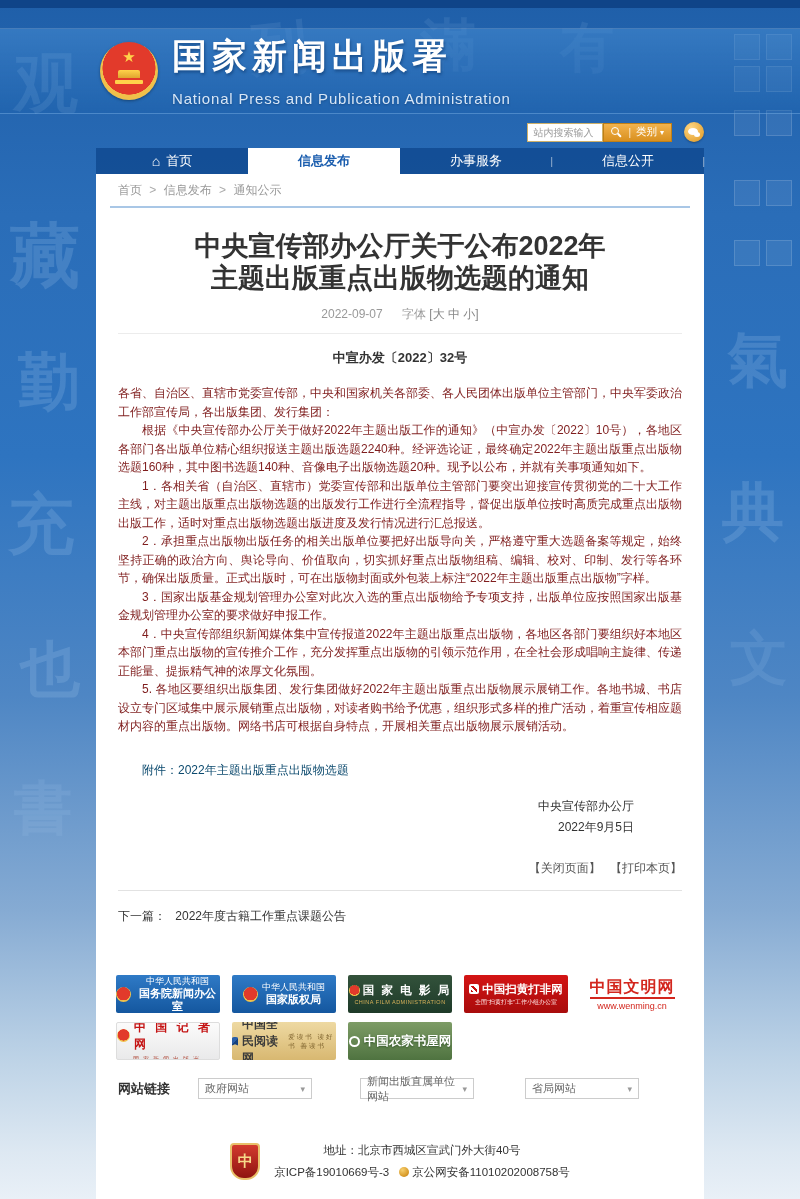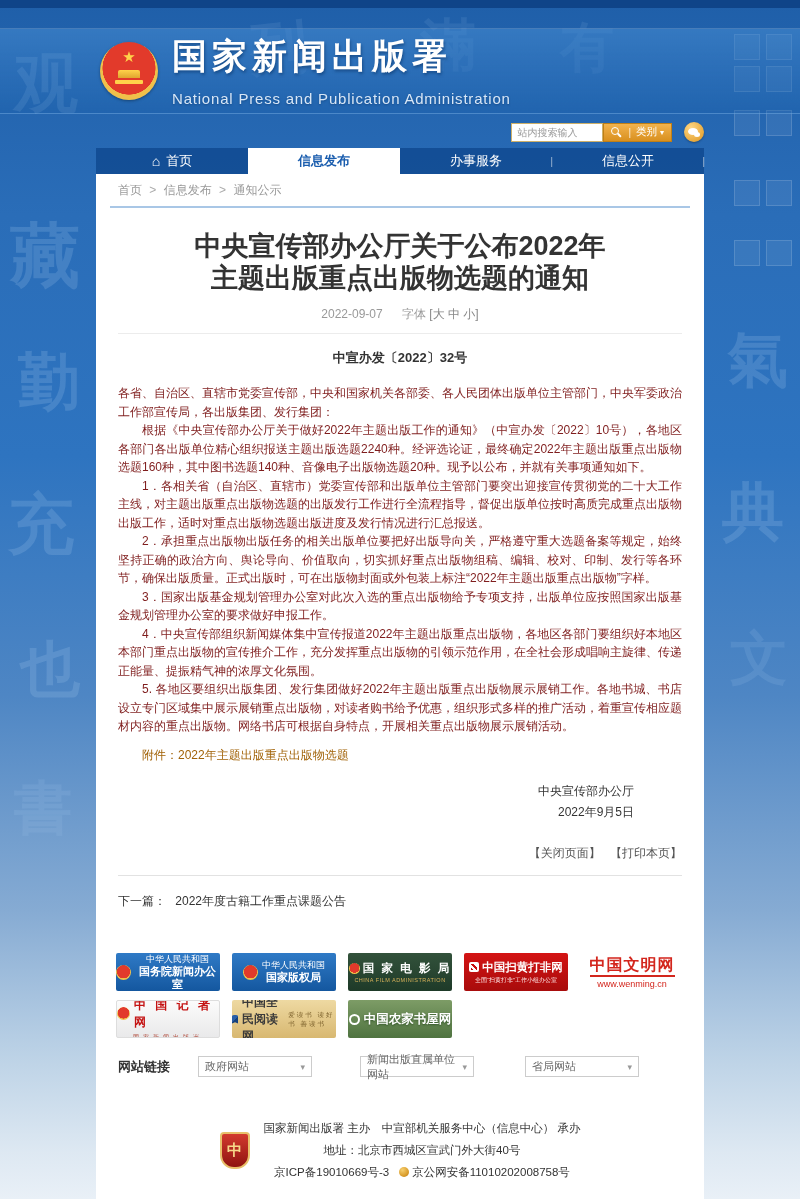--- a/index.html
+++ b/index.html
@@ -33,21 +33,21 @@
   .emblem .star { position:absolute; left:50%; top:7px; transform:translateX(-50%); color:#ffd24a; font-size:15px; line-height:15px; }
   .emblem .gate { position:absolute; left:50%; top:28px; transform:translateX(-50%); width:22px; height:8px;
     background:linear-gradient(#ffd24a,#e0a52f); border-radius:2px 2px 0 0; }
   .emblem .gate2 { position:absolute; left:50%; top:38px; transform:translateX(-50%); width:28px; height:4px; background:#ffd24a; border-radius:1px; }
   .brand-text { margin-left:14px; }
   .brand-title { color:#fff; font-size:35px; font-weight:bold; letter-spacing:5px; text-shadow:1px 2px 3px rgba(10,50,100,.55); line-height:40px; }
   .brand-sub { color:#d8e7f7; font-size:15px; letter-spacing:.8px; margin-top:14px; text-shadow:0 1px 2px rgba(10,50,100,.5); }
 
   
   .search-row { width:608px; margin:7px auto 0; height:22px; display:flex; justify-content:flex-end; align-items:center; position:relative; z-index:2; }
-  .search-input { width:92px; height:19px; border:1px solid #cdb06a; background:#fff; font-size:10px; padding:0 5px; color:#333; outline:none; }
+  .search-input { width:76px; height:19px; border:1px solid #cdb06a; background:#fff; font-size:10px; padding:0 5px; color:#333; outline:none; }
   .search-input::placeholder { color:#999; }
   .search-btn { height:19px; display:flex; align-items:center; padding:0 7px;
     background:linear-gradient(180deg,#f2b34d,#d9901f); color:#fff; font-size:10.5px; cursor:pointer; border:1px solid #c07f15; }
   .mag { position:relative; width:11px; height:11px; margin-right:4px; }
   .mag::before { content:""; position:absolute; width:6px; height:6px; border:1.5px solid #fff; border-radius:50%; left:0; top:0; }
   .mag::after { content:""; position:absolute; width:4.5px; height:1.6px; background:#fff; transform:rotate(45deg); left:6px; top:7.6px; border-radius:1px; }
   .search-sep { color:rgba(255,255,255,.8); margin:0 5px 0 2px; font-size:10px; }
   .caret { font-size:8px; margin-left:3px; color:#fff; }
   .wechat { width:20px; height:20px; border-radius:50%; margin-left:12px; position:relative; cursor:pointer;
     background:radial-gradient(circle at 35% 30%, #ffd886, #e8a93c 70%, #c8851d); box-shadow:0 1px 2px rgba(0,0,0,.3); }
@@ -69,21 +69,21 @@
 
   .article { padding:0 22px; }
   .art-title { margin-top:22px; text-align:center; font-size:27px; font-weight:bold; color:#333; line-height:32px; }
   .art-meta { margin-top:12px; text-align:center; font-size:12px; color:#999; }
   .art-meta .sizes { cursor:pointer; color:#888; }
   .meta-divider { margin:10px 0 0; border-bottom:1px solid #ececec; }
   .doc-num { margin-top:15px; text-align:center; font-size:13px; color:#333; font-weight:600; }
   .body-text { margin-top:17px; }
   .body-text p { font-size:12px; line-height:18.5px; color:#7f1d1d; text-align:justify; }
   .body-text p.indent { text-indent:2em; }
-  .attachment { margin-top:11px; font-size:12px; color:#a16207; }
+  .attachment { margin-top:26px; font-size:12px; color:#0c4a6e; }
   .signature { margin-top:17px; text-align:right; padding-right:48px; font-size:12px; color:#333; line-height:21px; }
   .actions { margin-top:22px; text-align:right; font-size:12px; color:#555; }
   .actions span { cursor:pointer; margin-left:6px; }
   .divider2 { margin:13px 0 0; border-bottom:1px solid #e2e2e2; }
   .next-line { margin-top:17px; font-size:12px; color:#333; }
   .next-line .next-title { cursor:pointer; margin-left:6px; }
 
   
   .banners { margin-top:auto; padding:0 20px; }
   .banner-row { display:flex; gap:12px; margin-bottom:9px; }
@@ -333,21 +333,20 @@
         <span>省局网站</span>
         <span class="sel-caret">▾</span>
       </div>
     </div>
 
     <div class="footer">
       <div class="gov-badge">
         <span>中</span>
       </div>
       <div class="footer-lines">
-        <div>国家新闻出版署 主办　中宣部机关服务中心（信息中心） 承办</div>
         <div>地址：北京市西城区宣武门外大街40号</div>
         <div>
           <span>京ICP备19010669号-3</span><span class="police-ic"></span><span>京公网安备11010202008758号</span>
         </div>
       </div>
     </div>
 
   </div>
 </div>
 

